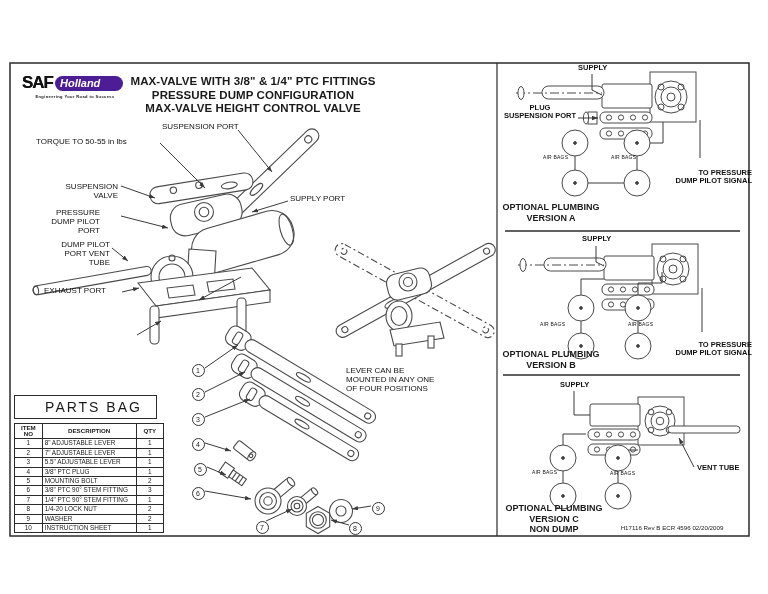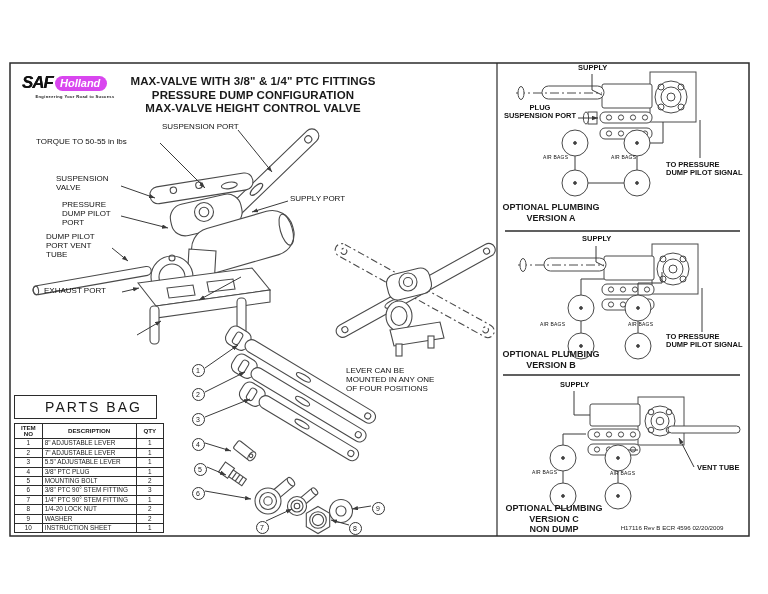--- a/index.html
+++ b/index.html
@@ -1,33 +1,33 @@
 <!DOCTYPE html>
 <html><head>
 <meta charset="utf-8">
 <style>
   html,body{margin:0;padding:0;background:#fff;}
   .page{position:relative;width:768px;height:594px;background:#fff;overflow:hidden;
         font-family:"Liberation Sans",sans-serif;color:#1a1a1a;}
   .art{position:absolute;left:0;top:0;pointer-events:none;}
   .lbl{position:absolute;font-size:8px;line-height:1.12;white-space:pre-line;color:#111;}
-  .lbl.r{}
+  .lbl.r{text-align:right;margin-top:8px;}
   .lbl.tiny{font-size:5px;letter-spacing:.2px;}
   .lbl.small{font-size:7.5px;font-weight:bold;}
   .title{position:absolute;left:128px;top:75px;width:250px;text-align:center;
          font-weight:bold;font-size:11.5px;line-height:13.5px;letter-spacing:.1px;}
   .vh{position:absolute;font-weight:bold;font-size:9px;line-height:10.5px;text-align:center;}
   .balloon{position:absolute;width:13px;height:13px;border:1px solid #333;border-radius:50%;
            font-size:7px;display:flex;align-items:center;justify-content:center;background:#fff;box-sizing:border-box;}
   .logo{position:absolute;left:22px;top:73px;width:106px;}
   .logo-mark{display:flex;align-items:center;gap:2px;}
-  .logo-saf{font-weight:bold;font-style:italic;font-size:17px;letter-spacing:-1px;color:#111;
+  .logo-saf{font-weight:bold;font-size:17px;letter-spacing:-1px;color:#111;
             text-shadow:0 0 0 #111;}
-  .logo-holland{background:#d946ef;color:#fff;font-style:italic;font-weight:bold;font-size:11px;
-                padding:1px 7px 2px 5px;border-radius:9px;}
+  .logo-holland{background:#4c1d95;color:#fff;font-style:italic;font-weight:bold;font-size:11px;
+                padding:1px 23px 2px 5px;border-radius:9px;}
   .logo-tagline{font-size:4px;font-weight:bold;color:#111;letter-spacing:.4px;margin-top:1px;text-align:center;}
   .pb-head{position:absolute;left:14px;top:395px;width:143px;height:24px;border:1.3px solid #2b2b2b;
            display:flex;align-items:center;justify-content:center;font-size:14px;letter-spacing:2px;box-sizing:border-box;padding-left:16px;}
   table.pb{position:absolute;left:14px;top:423px;width:150px;border-collapse:collapse;
            font-size:6.4px;line-height:1;}
   table.pb th,table.pb td{border:1px solid #2b2b2b;padding:1px 2px;}
   table.pb th{font-weight:bold;font-size:6.2px;white-space:pre-line;text-align:center;}
   table.pb td.c{text-align:center;width:24px;}
   table.pb td.d{width:97px;}
   .footer{position:absolute;left:598px;top:524px;width:148px;text-align:center;font-size:6.2px;color:#222;}
@@ -367,21 +367,21 @@
   <div class="title">
     <div>MAX-VALVE WITH 3/8" &amp; 1/4" PTC FITTINGS</div>
     <div>PRESSURE DUMP CONFIGURATION</div>
     <div>MAX-VALVE HEIGHT CONTROL VALVE</div>
   </div>
 
   <div class="lbl" style="left:162px;top:123px">SUSPENSION PORT</div>
   <div class="lbl" style="left:36px;top:138px">TORQUE TO 50-55 in lbs</div>
   <div class="lbl r" style="left:56px;top:175px;width:62px">SUSPENSION
 VALVE</div>
-  <div class="lbl r" style="left:62px;top:201px;width:64px">PRESSURE
+  <div class="lbl r" style="left:36px;top:201px;width:64px">PRESSURE
 DUMP PILOT
 PORT</div>
   <div class="lbl r" style="left:46px;top:233px;width:64px">DUMP PILOT
 PORT VENT
 TUBE</div>
   <div class="lbl" style="left:44px;top:287px">EXHAUST PORT</div>
   <div class="lbl" style="left:290px;top:195px">SUPPLY PORT</div>
   <div class="lbl" style="left:346px;top:367px">LEVER CAN BE
 MOUNTED IN ANY ONE
 OF FOUR POSITIONS</div>

